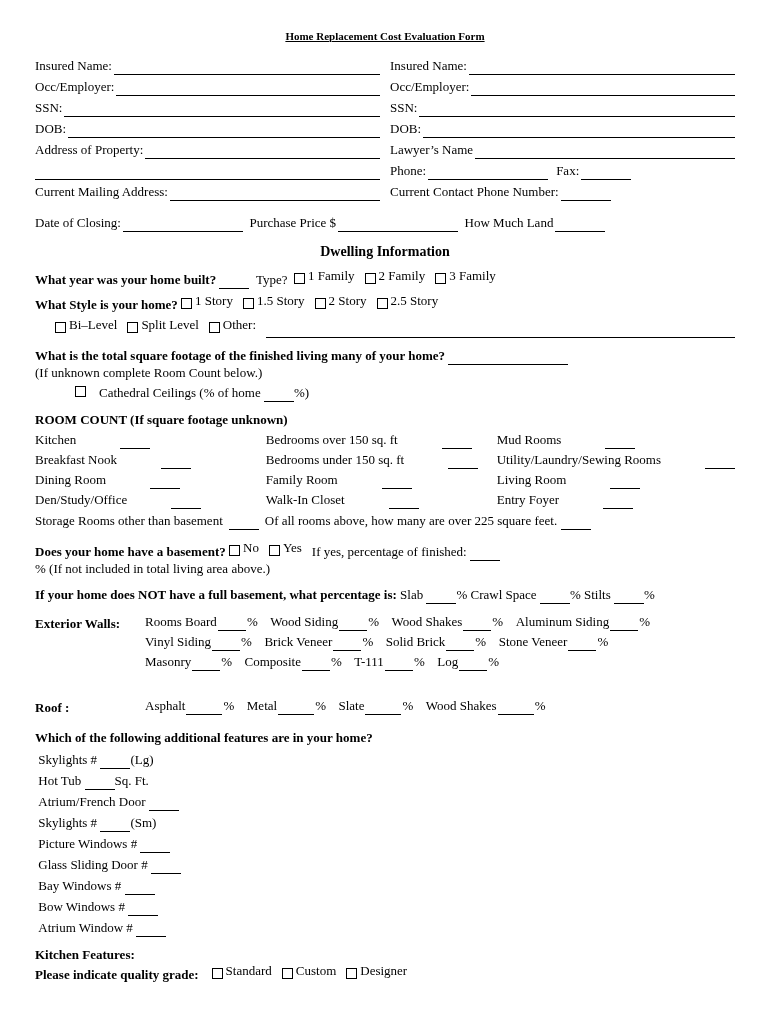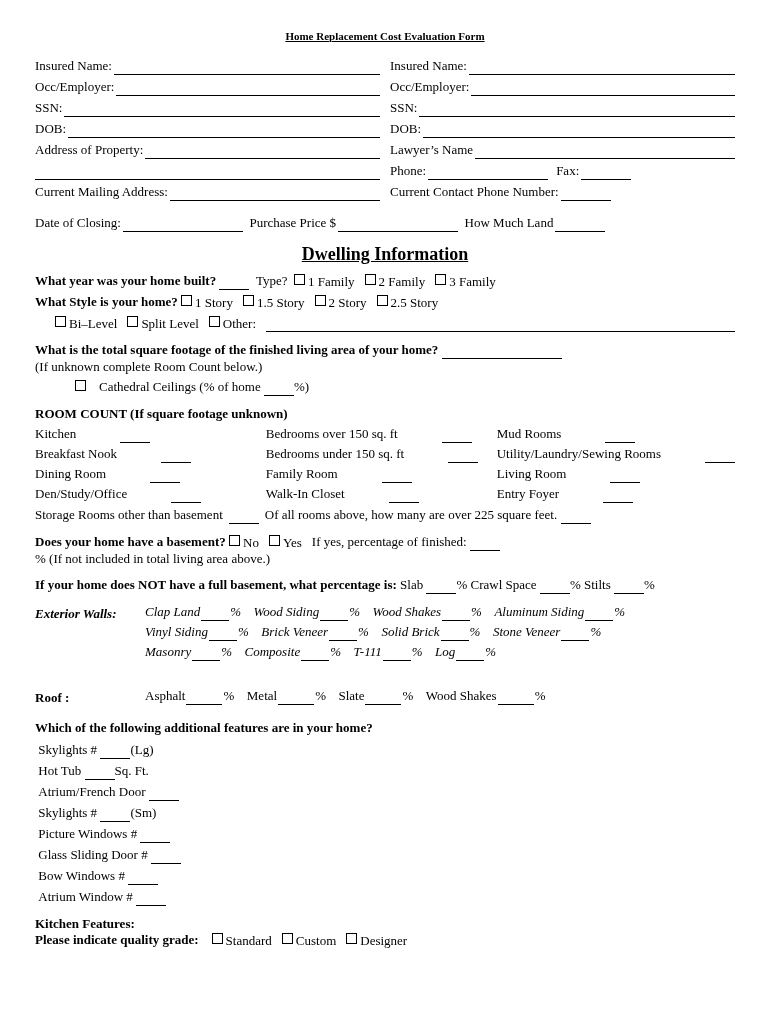--- a/index.html
+++ b/index.html
@@ -60,33 +60,32 @@
       width: 50px;
     }
     .xshort-underline {
       border-bottom: 1px solid #000;
       display: inline-block;
       width: 30px;
     }
     .section-title {
       text-align: center;
       font-weight: bold;
-      text-decoration: underline;
       margin: 12px 0 8px;
-      font-size: 18px;
+      font-size: 14px;
     }
     .bold-label {
       font-weight: bold;
     }
     .indent {
       padding-left: 20px;
     }
     .checkbox-item {
       display: inline-flex;
-      align-items: flex-start;
+      align-items: flex-end;
       margin-right: 10px;
       white-space: nowrap;
     }
     .checkbox-item .cb-box {
       width: 11px;
       height: 11px;
       border: 1px solid #000;
       display: inline-block;
       margin-right: 3px;
       vertical-align: middle;
@@ -272,21 +271,21 @@
     <span class="checkbox-item">
       <span class="cb-box"></span>
       <span>Other:</span>
     </span>
     <span class="long-underline" style="min-width:150px">&nbsp;</span>
   </div>
 </div>
 
 <div class="section">
   <div class="field-line">
-    <span class="bold-label">What is the total square footage of the finished living area of your home?</span>&nbsp;
+    <span class="bold-label">What is the total square footage of the finished living many of your home?</span>&nbsp;
     <span class="medium-underline">&nbsp;</span>&nbsp;
     <span>(If unknown complete Room Count below.)</span>
   </div>
   <div class="field-line" style="padding-left:40px">
     <span class="checkbox-item">
       <span class="cb-box"></span>
     </span>
     <span>Cathedral Ceilings (% of home</span>&nbsp;
     <span class="xshort-underline">&nbsp;</span>
     <span>%)</span>
@@ -376,26 +375,26 @@
     <span>Slab</span>&nbsp;
     <span class="xshort-underline">&nbsp;</span>%&nbsp;
     <span>Crawl Space</span>&nbsp;
     <span class="xshort-underline">&nbsp;</span>%&nbsp;
     <span>Stilts</span>&nbsp;
     <span class="xshort-underline">&nbsp;</span>%
   </div>
 </div>
 
 <div class="section" style="margin-top:10px">
-  <div style="display:flex;align-items:flex-start;font-style:italic;">
+  <div style="display:flex;align-items:flex-start;">
     <span class="bold-label" style="min-width:110px;margin-top:2px">Exterior Walls:</span>
     <div>
       <div class="exterior-row">
         <div class="ext-item">
-          <span>Clap Land</span><span class="ext-pct">&nbsp;</span>%
+          <span>Rooms Board</span><span class="ext-pct">&nbsp;</span>%
         </div>
         <div class="ext-item">
           &nbsp;&nbsp;<span>Wood Siding</span><span class="ext-pct">&nbsp;</span>%
         </div>
         <div class="ext-item">
           &nbsp;&nbsp;<span>Wood Shakes</span><span class="ext-pct">&nbsp;</span>%
         </div>
         <div class="ext-item">
           &nbsp;&nbsp;<span>Aluminum Siding</span><span class="ext-pct">&nbsp;</span>%
         </div>
@@ -474,20 +473,24 @@
     <div class="feature-item">
       <span class="cb-box"></span>
       <span>&nbsp;Picture Windows # <span class="xshort-underline">&nbsp;</span></span>
     </div>
     <div class="feature-item">
       <span class="cb-box"></span>
       <span>&nbsp;Glass Sliding Door # <span class="xshort-underline">&nbsp;</span></span>
     </div>
     <div class="feature-item">
       <span class="cb-box"></span>
+      <span>&nbsp;Bay Windows # <span class="xshort-underline">&nbsp;</span></span>
+    </div>
+    <div class="feature-item">
+      <span class="cb-box"></span>
       <span>&nbsp;Bow Windows # <span class="xshort-underline">&nbsp;</span></span>
     </div>
     <div class="feature-item">
       <span class="cb-box"></span>
       <span>&nbsp;Atrium Window # <span class="xshort-underline">&nbsp;</span></span>
     </div>
   </div>
 </div>
 
 <div class="kitchen-section">

